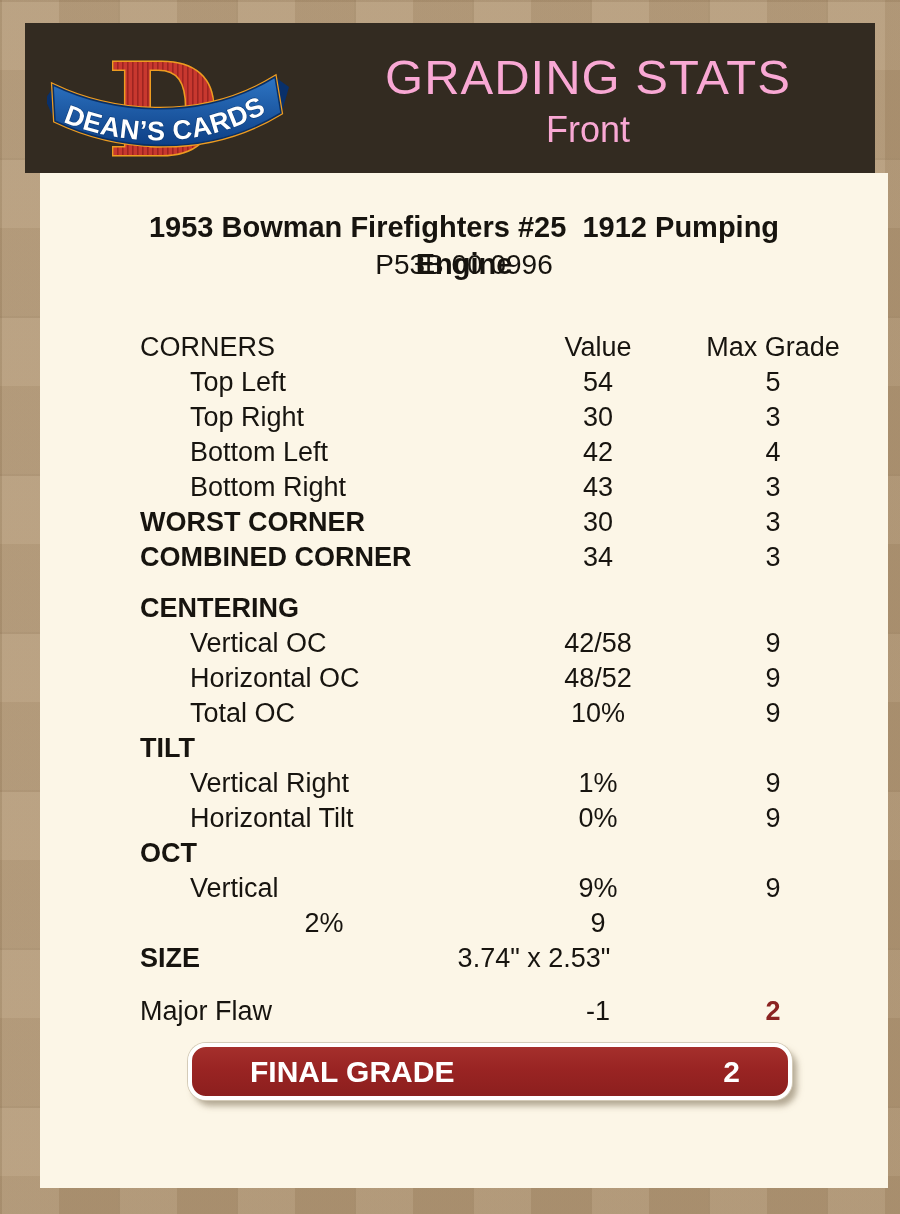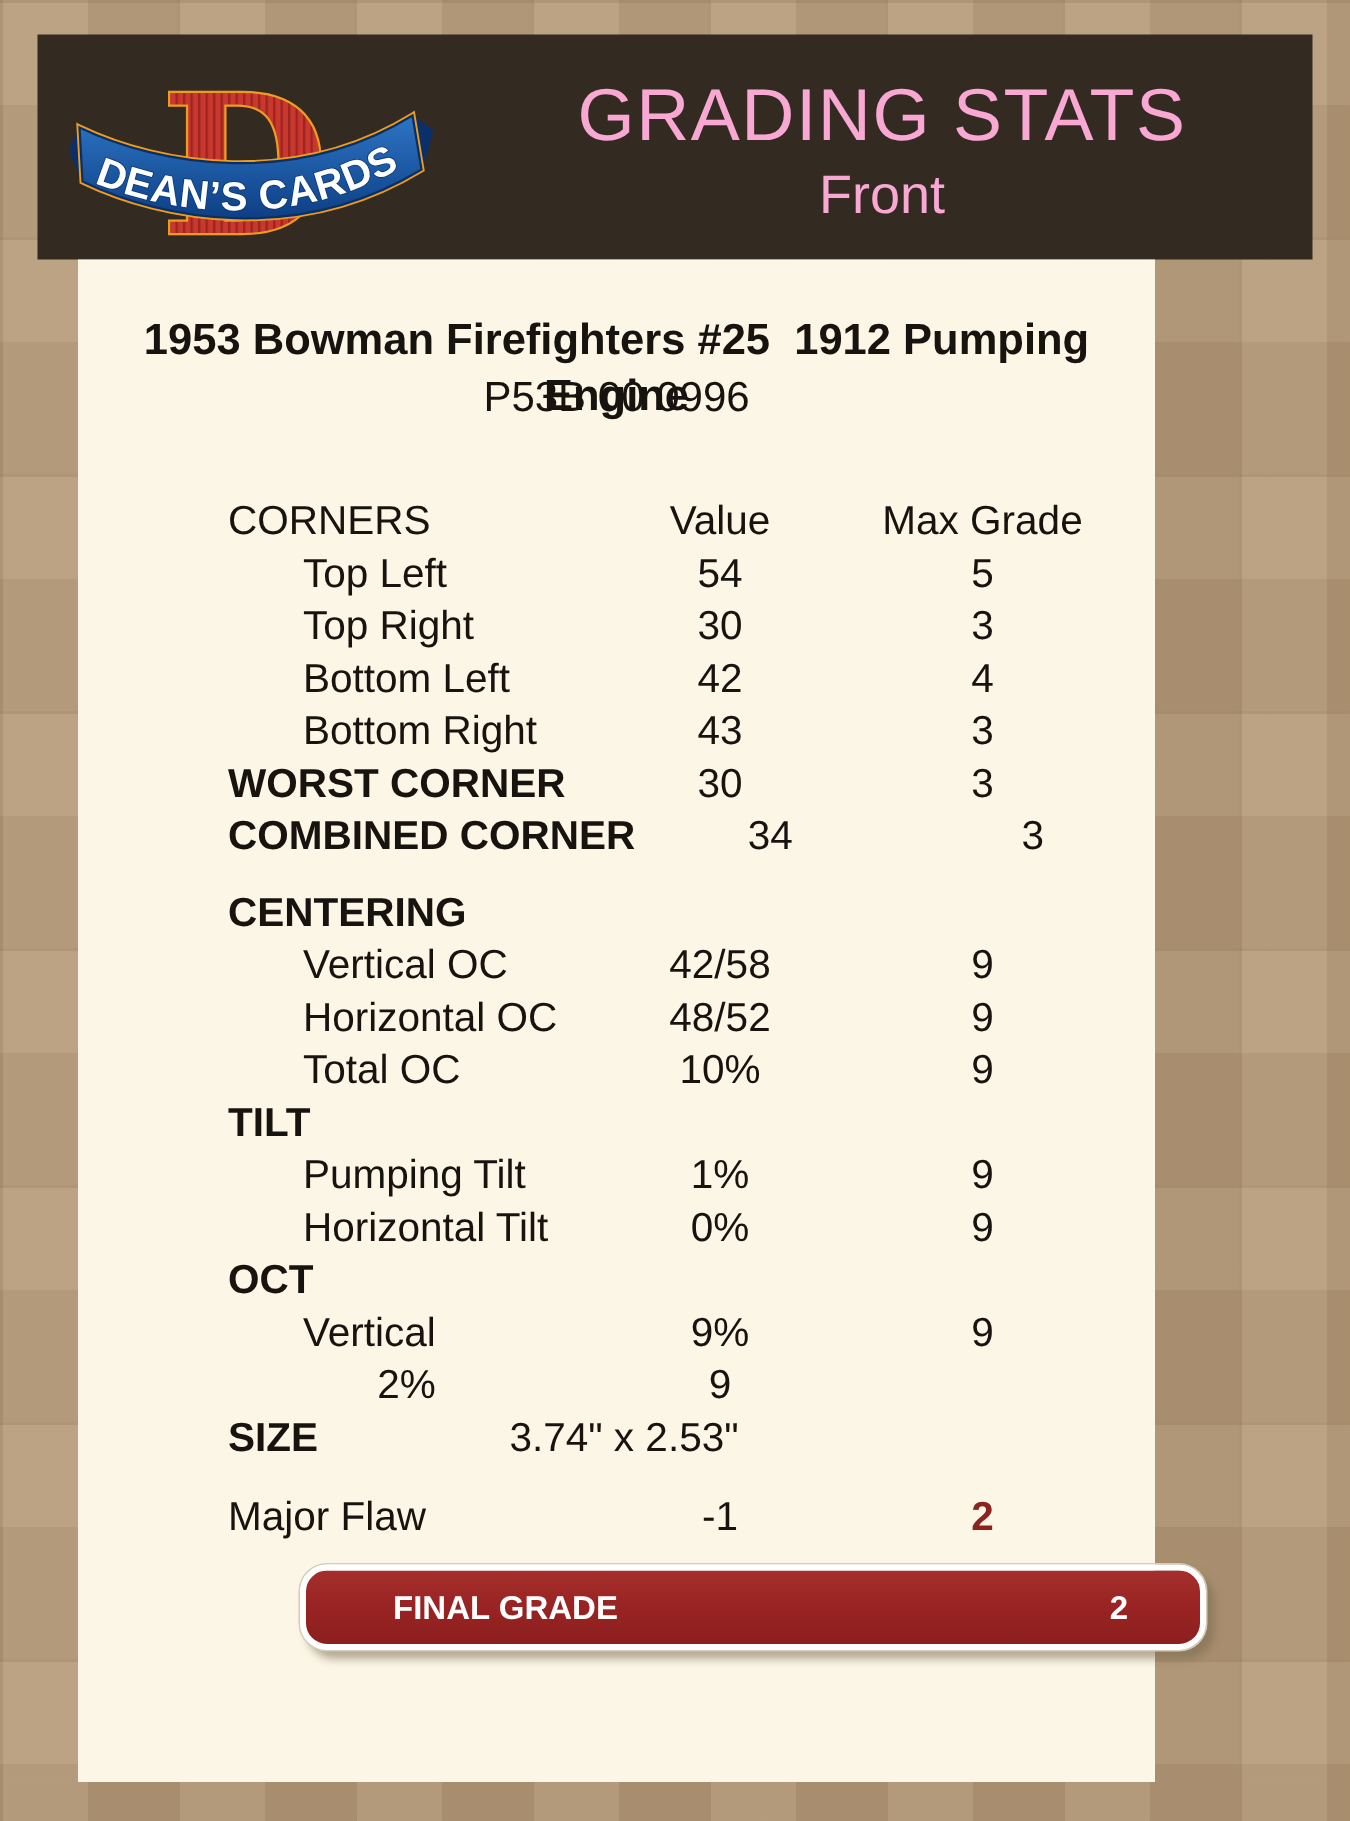--- a/index.html
+++ b/index.html
@@ -21,21 +21,21 @@
   .logo{position:absolute;left:22px;top:8px;width:256px;height:140px;}
   .header-text{
     position:absolute;left:300px;right:24px;top:12px;height:130px;
     display:flex;flex-direction:column;align-items:center;justify-content:center;
     color:#f9a8d4;
   }
   .h-title{font-size:49px;line-height:56px;letter-spacing:1px;white-space:pre;}
   .h-sub{font-size:36px;line-height:42px;margin-top:4px;}
   
   .panel{
-    position:absolute;left:52px;top:173px;width:718px;height:1015px;
+    position:absolute;left:40px;top:173px;width:848px;height:1015px;
     background:#fcf6e7;color:#17140f;
   }
   .title1{
     margin-top:36px;text-align:center;font-weight:bold;font-size:29px;line-height:37px;
     white-space:pre;
   }
   .title2wrap{position:relative;height:40px;margin-top:0;}
   .title2wrap .line{
     position:absolute;left:0;right:0;text-align:center;top:0;line-height:37px;
   }
@@ -57,21 +57,21 @@
   .r-flaw .max{font-weight:bold;color:#8b2321;}
   .size-shift .val{transform:translateX(-64px);}
   
   .final-btn{
     position:relative;margin:14px 0 0 148px;width:500px;height:49px;
     background:linear-gradient(180deg,#a52f2c 0%,#992423 45%,#8c1f1e 100%);
     border:4px solid #ffffff;border-radius:18px;
     box-shadow:0 0 0 1px #d4cbb8, 5px 6px 6px rgba(120,105,80,0.55);
     display:flex;align-items:center;justify-content:space-between;
     padding:0 38px 0 58px;box-sizing:content-box;
-    color:#ffffff;font-weight:bold;font-size:22px;cursor:pointer;
+    color:#ffffff;font-weight:bold;font-size:30px;cursor:pointer;
   }
   .final-btn .fg-value{margin-right:10px;}
 </style>
 </head>
 <body>
 
 <div class="stage">
 
   <div class="header">
     <svg class="logo" viewBox="0 0 256 136" aria-hidden="true">
@@ -167,21 +167,21 @@
     <div class="cell label">Total OC</div>
     <div class="cell val">10%</div>
     <div class="cell max">9</div>
   </div>
         <div class="row r-section">
     <div class="cell label">TILT</div>
     <div class="cell val"></div>
     <div class="cell max"></div>
   </div>
         <div class="row r-sub">
-    <div class="cell label">Pumping Tilt</div>
+    <div class="cell label">Vertical Right</div>
     <div class="cell val">1%</div>
     <div class="cell max">9</div>
   </div>
         <div class="row r-sub">
     <div class="cell label">Horizontal Tilt</div>
     <div class="cell val">0%</div>
     <div class="cell max">9</div>
   </div>
         <div class="row r-section">
     <div class="cell label">OCT</div>

